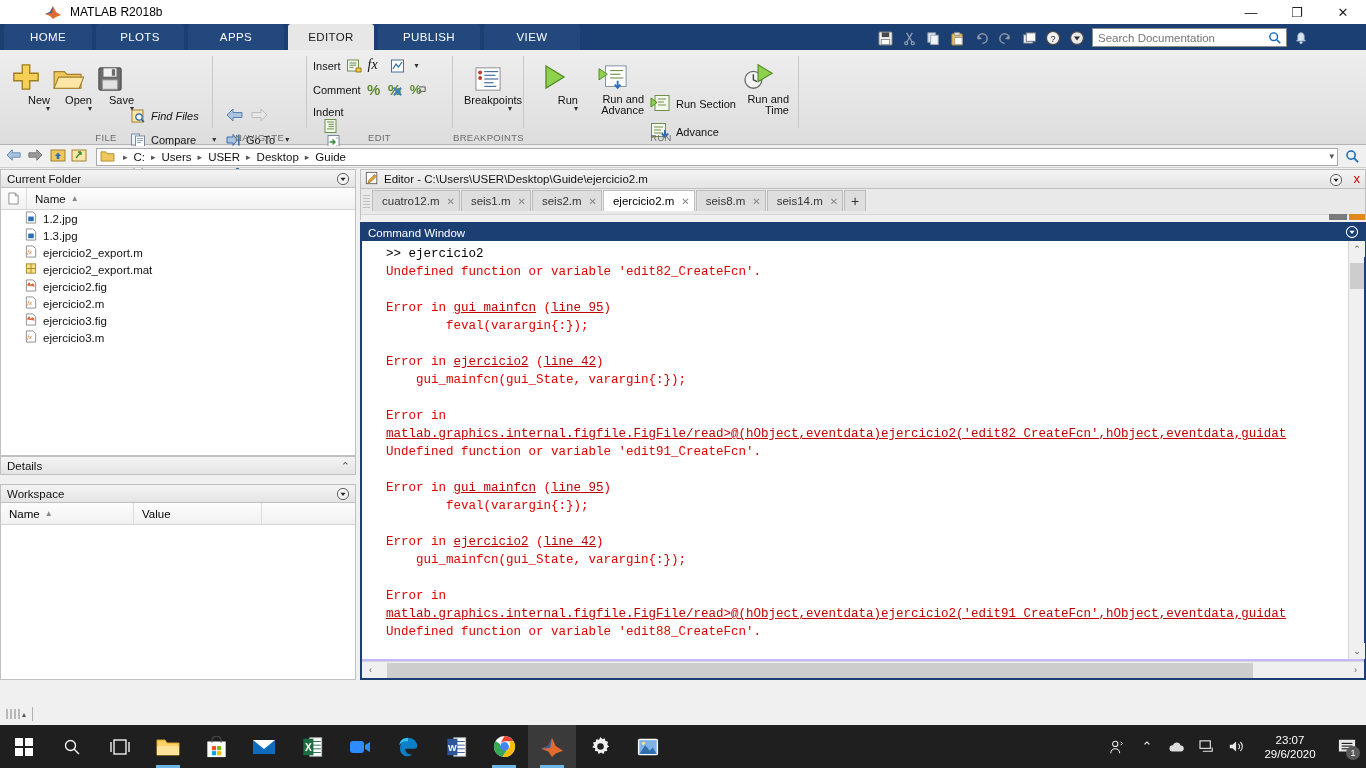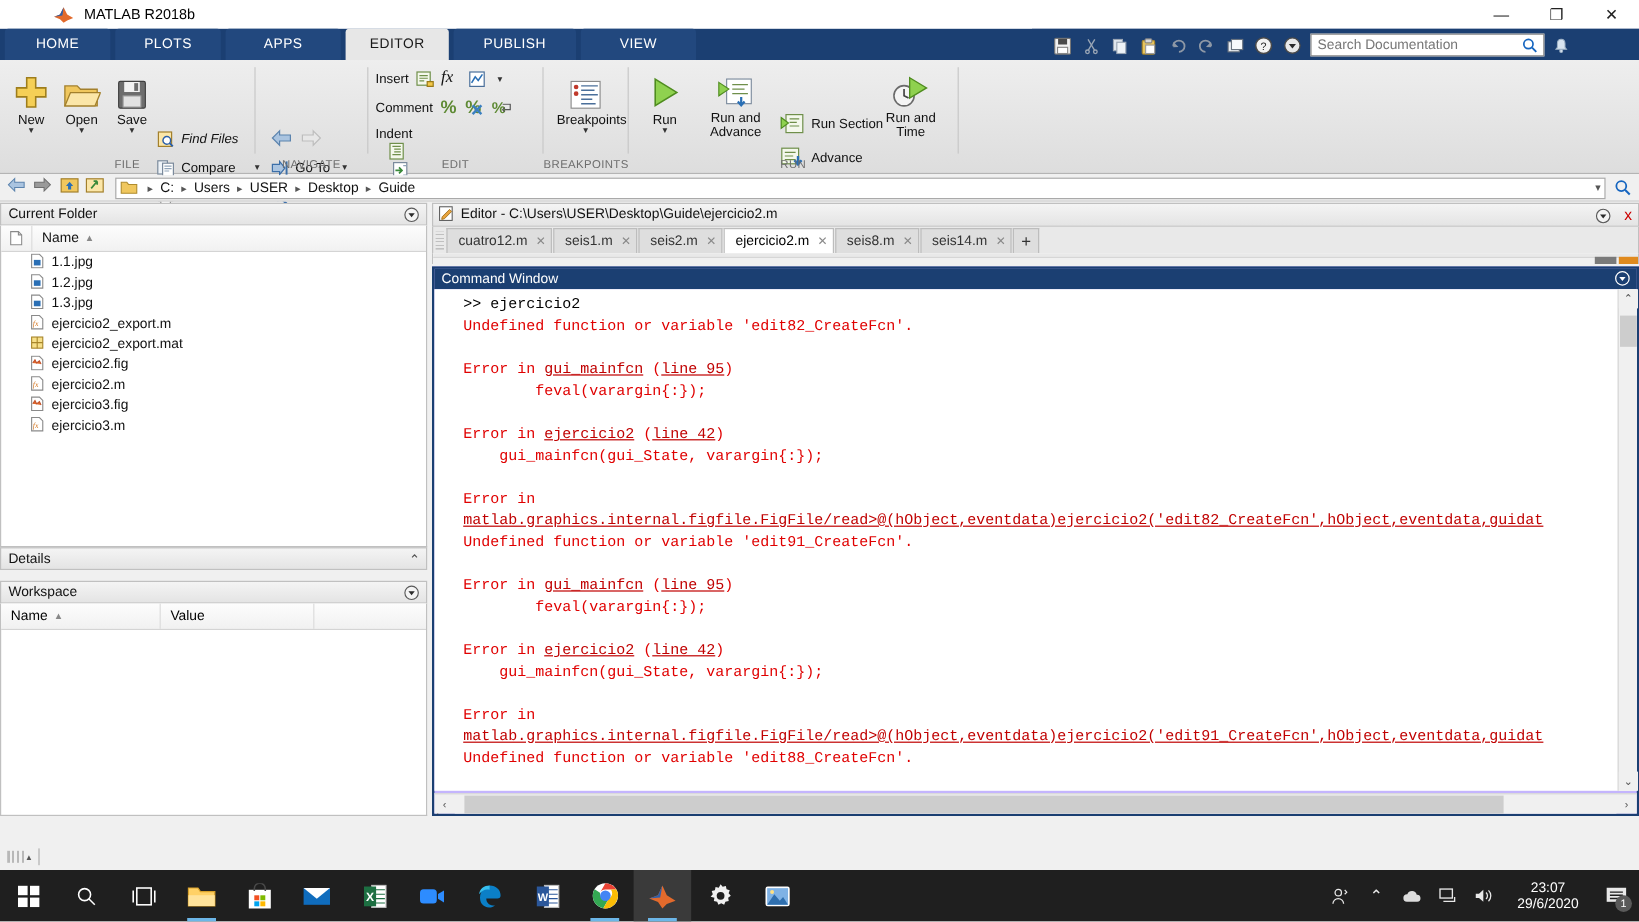--- a/index.html
+++ b/index.html
@@ -44,21 +44,21 @@
     border-bottom: 1px solid #b4b4b4;
   }
   .grp { position: absolute; top: 0; height: 95px; }
   .grp-label {
     position: absolute; bottom: 2px; width: 100%; text-align: center;
     font-size: 9.5px; color: #6d6d6d; letter-spacing: .3px;
   }
   .grp-sep { position: absolute; top: 6px; width: 1px; height: 72px; background: #c8c8c8; }
 
   .bigbtn {
-    position: absolute; text-align: center; width: 48px; font-size: 11px; color: #111;
+    position: absolute; text-align: right; width: 48px; font-size: 11px; color: #111;
     cursor: default;
   }
   .bigbtn .ic { height: 34px; display: flex; align-items: flex-end; justify-content: center; }
   .bigbtn .lb { margin-top: 2px; }
   .caret { font-size: 8px; color: #333; line-height: 6px; }
 
   .smrow { position: absolute; display: flex; align-items: center; font-size: 11px; color: #111; }
   .smrow .lbl { margin-right: 5px; }
   .icon16 { width: 16px; height: 16px; display: inline-block; position: relative; }
   .icon20 { width: 20px; height: 20px; display: inline-block; position: relative; }
@@ -687,27 +687,20 @@
           <span>Name</span>
           <span style="margin-left:5px;color:#888;font-size:8px;">▲</span>
         </div>
       </div>
       <div>
         <div class="cf-row">
           <span><svg width="12" height="13" viewBox="0 0 12 14">
                 <path d="M1 1 H8 L11 4 V13 H1 Z" fill="#fff" stroke="#8a8a8a"></path>
                 <rect x="3" y="6" width="6" height="5" fill="#2a6fb5"></rect>
               </svg></span>
-          <span class="nm">1.1.jpg</span>
-        </div>
-        <div class="cf-row">
-          <span><svg width="12" height="13" viewBox="0 0 12 14">
-                <path d="M1 1 H8 L11 4 V13 H1 Z" fill="#fff" stroke="#8a8a8a"></path>
-                <rect x="3" y="6" width="6" height="5" fill="#2a6fb5"></rect>
-              </svg></span>
           <span class="nm">1.2.jpg</span>
         </div>
         <div class="cf-row">
           <span><svg width="12" height="13" viewBox="0 0 12 14">
                 <path d="M1 1 H8 L11 4 V13 H1 Z" fill="#fff" stroke="#8a8a8a"></path>
                 <rect x="3" y="6" width="6" height="5" fill="#2a6fb5"></rect>
               </svg></span>
           <span class="nm">1.3.jpg</span>
         </div>
         <div class="cf-row">

